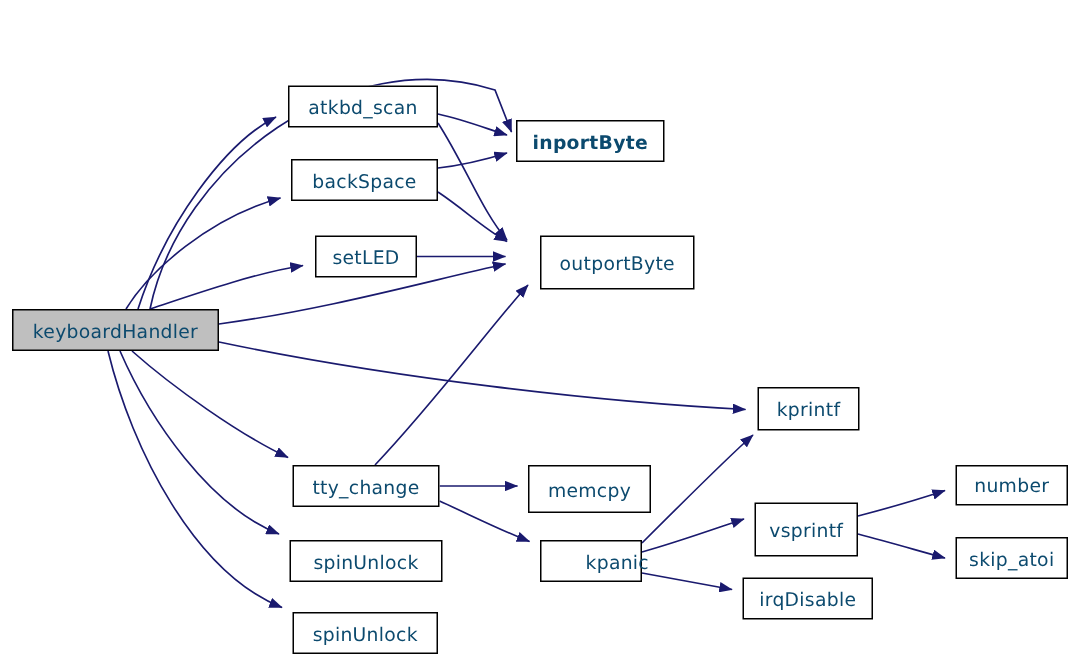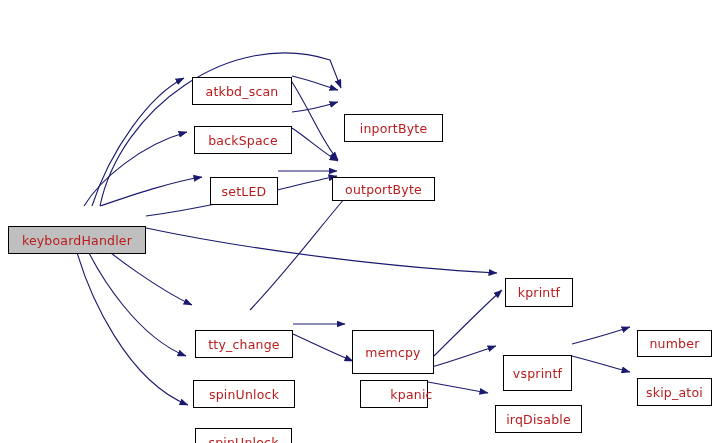--- a/index.html
+++ b/index.html
@@ -24,25 +24,24 @@
   }
   .node {
     position: absolute;
     box-sizing: border-box;
     border: 1px solid #000000;
     background: #ffffff;
     display: flex;
     align-items: center;
     justify-content: center;
     font-size: 12.5px;
-    color: #b91c1c;
+    color: #0c4a6e;
     letter-spacing: 0.2px;
     white-space: nowrap;
     z-index: 5;
-    margin-top: 20px;
   }
   .node.root {
     background: #bfbfbf;
   }
   .node-label {
     pointer-events: none;
   }
 </style>
 </head>
 <body>
@@ -87,36 +86,36 @@
       </div>
       <div class="node" style="left: 192px; top: 57px; width: 100px; height: 28px; background: rgb(255, 255, 255); border-color: rgb(0, 0, 0);">
         <span class="node-label">atkbd_scan</span>
       </div>
       <div class="node" style="left: 194px; top: 106px; width: 98px; height: 28px; background: rgb(255, 255, 255); border-color: rgb(0, 0, 0);">
         <span class="node-label">backSpace</span>
       </div>
       <div class="node" style="left: 210px; top: 157px; width: 68px; height: 28px; background: rgb(255, 255, 255); border-color: rgb(0, 0, 0);">
         <span class="node-label">setLED</span>
       </div>
-      <div class="node" style="left: 344px; top: 94px; width: 99px; height: 28px; background: rgb(255, 255, 255); border-color: rgb(0, 0, 0);">
+      <div class="node" style="left: 344px; top: 80px; width: 99px; height: 28px; background: rgb(255, 255, 255); border-color: rgb(0, 0, 0); font-weight: bold;">
         <span class="node-label">inportByte</span>
       </div>
-      <div class="node" style="left: 332px; top: 157px; width: 103px; height: 24px; background: rgb(255, 255, 255); border-color: rgb(0, 0, 0);">
+      <div class="node" style="left: 360px; top: 157px; width: 103px; height: 36px; background: rgb(255, 255, 255); border-color: rgb(0, 0, 0);">
         <span class="node-label">outportByte</span>
       </div>
       <div class="node" style="left: 195px; top: 310px; width: 98px; height: 28px; background: rgb(255, 255, 255); border-color: rgb(0, 0, 0);">
         <span class="node-label">tty_change</span>
       </div>
       <div class="node" style="left: 193px; top: 360px; width: 102px; height: 28px; background: rgb(255, 255, 255); border-color: rgb(0, 0, 0);">
         <span class="node-label">spinUnlock</span>
       </div>
       <div class="node" style="left: 195px; top: 408px; width: 97px; height: 28px; background: rgb(255, 255, 255); border-color: rgb(0, 0, 0);">
         <span class="node-label">spinUnlock</span>
       </div>
-      <div class="node" style="left: 352px; top: 310px; width: 82px; height: 44px; background: rgb(255, 255, 255); border-color: rgb(0, 0, 0);">
+      <div class="node" style="left: 352px; top: 310px; width: 82px; height: 32px; background: rgb(255, 255, 255); border-color: rgb(0, 0, 0);">
         <span class="node-label">memcpy</span>
       </div>
       <div class="node" style="left: 360px; top: 360px; width: 68px; height: 28px; background: rgb(255, 255, 255); border-color: rgb(0, 0, 0); padding-left: 35px;">
         <span class="node-label">kpanic</span>
       </div>
       <div class="node" style="left: 505px; top: 258px; width: 68px; height: 29px; background: rgb(255, 255, 255); border-color: rgb(0, 0, 0); text-align: right;">
         <span class="node-label">kprintf</span>
       </div>
       <div class="node" style="left: 503px; top: 335px; width: 69px; height: 36px; background: rgb(255, 255, 255); border-color: rgb(0, 0, 0);">
         <span class="node-label">vsprintf</span>

